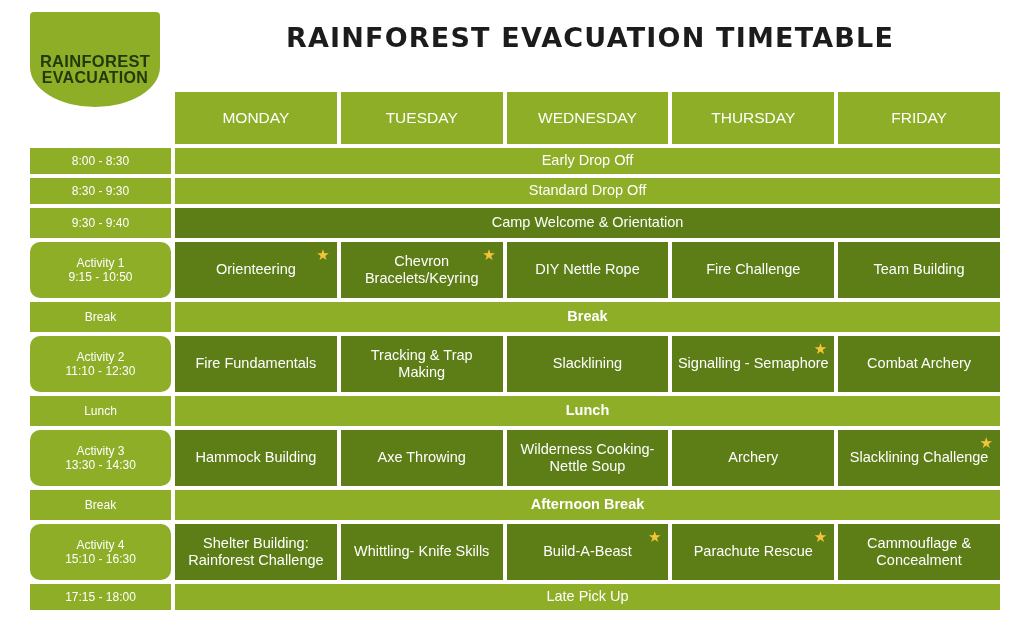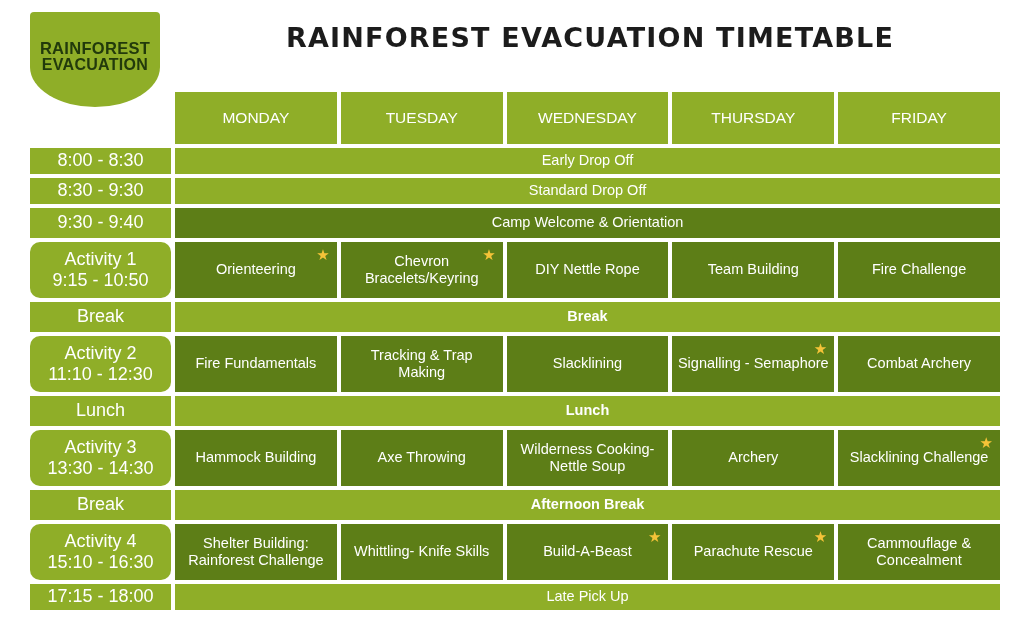--- a/index.html
+++ b/index.html
@@ -20,21 +20,21 @@
   #logo {
     position: absolute;
     left: 30px; top: 12px;
     width: 130px; height: 95px;
     background: #8fae28;
     border-radius: 4px 4px 65px 65px / 4px 4px 40px 40px;
     display: flex;
     flex-direction: column;
     align-items: center;
     justify-content: flex-start;
-    padding-top: 28px;
+    padding-top: 41px;
   }
   #logo .l1, #logo .l2 {
     color: #223a0b;
     font-weight: bold;
     letter-spacing: 0.3px;
     line-height: 1.05;
   }
   #logo .l1 { font-size: 16.5px; }
   #logo .l2 { font-size: 16px; }
 
@@ -71,21 +71,21 @@
     text-align: center;
     font-size: 14.5px;
     line-height: 1.18;
     padding: 3px 5px;
     position: relative;
   }
   .timecol {
     width: 141px;
     flex: 0 0 141px;
     margin-right: 4px;
-    font-size: 18px;
+    font-size: 12px;
   }
   .daycol {
     flex: 1 1 0;
     margin-right: 4px;
   }
   .daycol:last-child { margin-right: 0; }
   .wide {
     flex: 1 1 auto;
     margin-right: 0;
   }
@@ -165,24 +165,24 @@
         <span class="star">★</span>
       </div>
       <div class="cell daycol dark">
         <span>Chevron Bracelets/Keyring</span>
         <span class="star">★</span>
       </div>
       <div class="cell daycol dark">
         <span>DIY Nettle Rope</span>
       </div>
       <div class="cell daycol dark">
+        <span>Fire Challenge</span>
+      </div>
+      <div class="cell daycol dark">
         <span>Team Building</span>
-      </div>
-      <div class="cell daycol dark">
-        <span>Fire Challenge</span>
       </div>
     </div>
 
     <div class="row band-tall">
       <div class="cell timecol">Break</div>
       <div class="cell wide bold">Break</div>
     </div>
 
     <div class="row act">
       <div class="cell timecol two-line">

